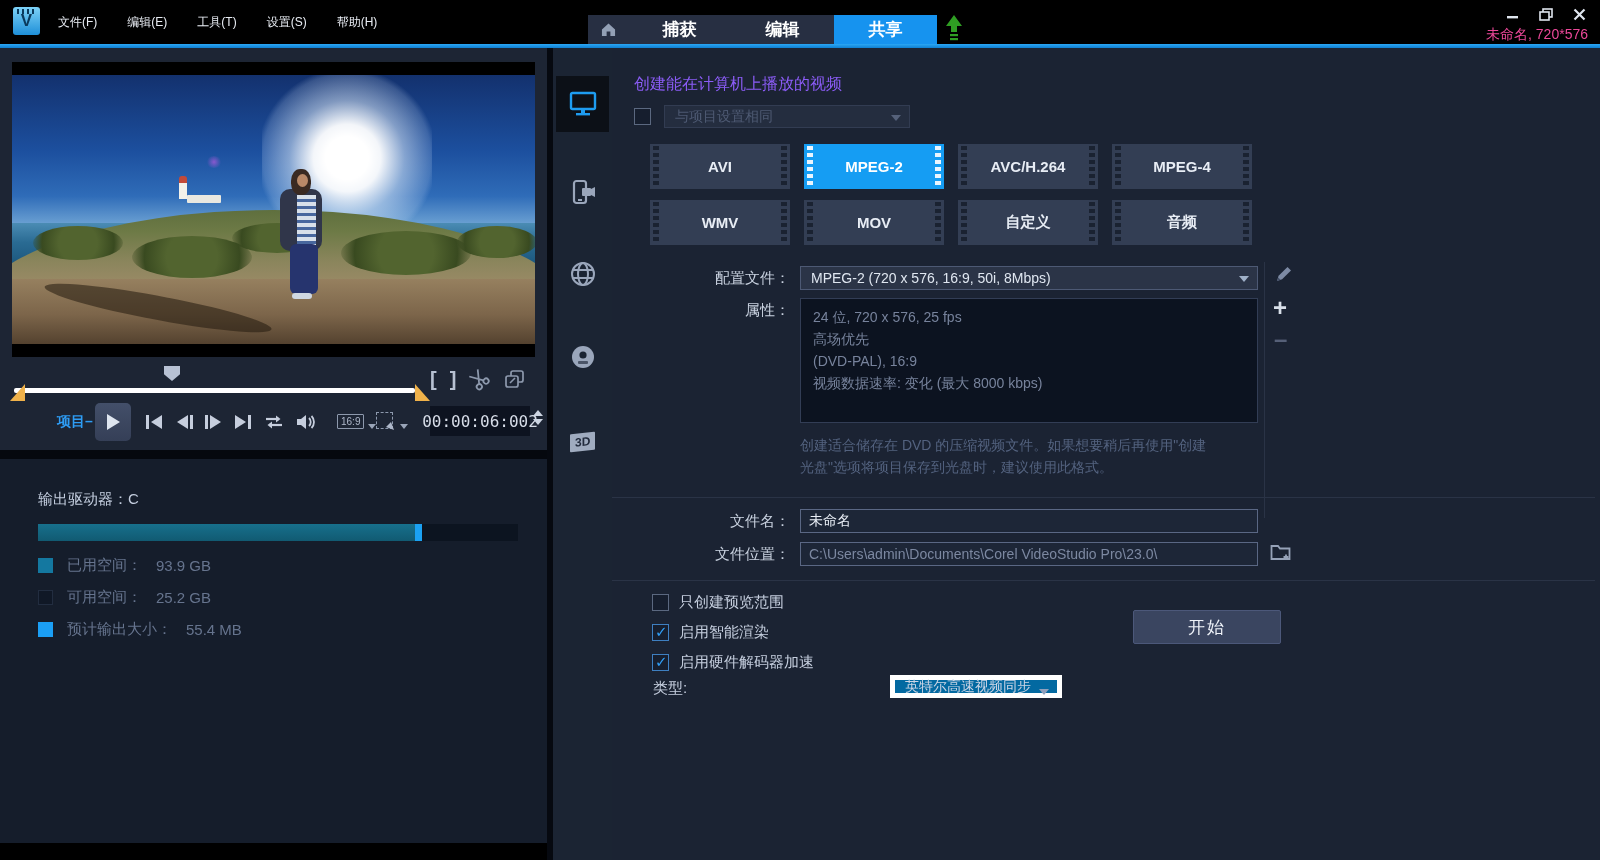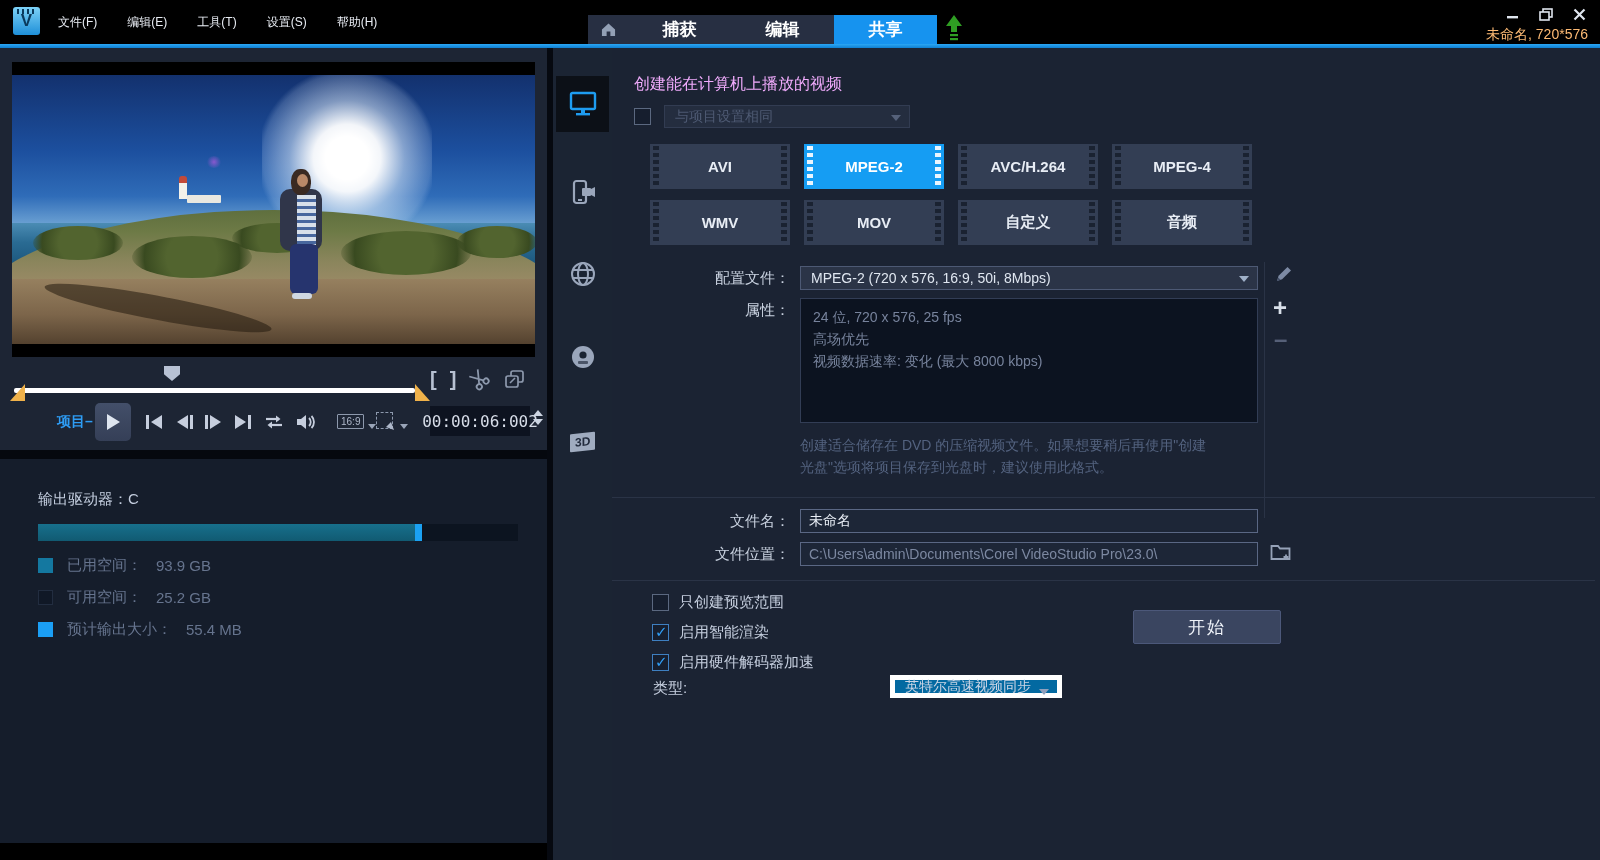--- a/index.html
+++ b/index.html
@@ -19,21 +19,21 @@
   .menu-item { color:#e9edf4; font-size:12px; cursor:default; }
   .tabbar { position:absolute; left:588px; top:15px; height:29px; display:flex; align-items:flex-end; }
   .tab { height:29px; display:flex; align-items:center; justify-content:center; background:#272f42; color:#fff;
          font-weight:bold; font-size:17px; }
   .tab.home { width:40px; }
   .tab.main { width:103px; }
   .tab.active { background:#1693ef;font-family:Liberation Mono, monospace; }
   .export-arrow { margin-left:8px; align-self:center; }
   .winctl { position:absolute; right:14px; top:8px; display:flex; gap:20px; align-items:center; }
   .winctl svg { display:block; }
-  .doc-info { position:absolute; right:12px; top:26px; color:#fdba74; font-size:14px; }
+  .doc-info { position:absolute; right:12px; top:26px; color:#ec4899; font-size:14px; }
 
   
   .left-panel { position:absolute; left:0; top:48px; width:547px; bottom:0; background:#1d2534; }
   .left-divider { position:absolute; left:0; top:402px; width:547px; height:9px; background:#05080e; }
   .drive-area { position:absolute; left:0; top:411px; right:0; bottom:17px; background:#151d2b; }
   .left-panel .bottom-black { position:absolute; left:0; bottom:0; width:100%; height:17px; background:#000; }
   .vsep { position:absolute; left:547px; top:48px; width:6px; bottom:0; background:#060910; }
   .sidebar { position:absolute; left:553px; top:48px; width:59px; bottom:0; background:#1b2433; }
   .share-panel { position:absolute; left:612px; top:48px; right:0; bottom:0; background:#1b2333; }
 
@@ -108,21 +108,21 @@
   .sq-est { background:#1b9ff5; }
   .legend-txt { color:#66748e; font-size:15px; }
 
   
   .side-btn { position:absolute; left:3px; width:53px; height:56px; display:flex; align-items:center; justify-content:center; }
   .side-btn.active { background:#0c1017; }
   .badge-3d { background:#9fabbf; color:#232c3e; font-weight:bold; font-size:12px; padding:2px 5px;
               transform:skewY(-6deg); border-radius:1px; }
 
   
-  .heading { position:absolute; left:22px; top:26px; color:#f0abfc; font-size:16px; }
+  .heading { position:absolute; left:22px; top:26px; color:#8b5cf6; font-size:16px; }
   .same-row { position:absolute; left:22px; top:57px; display:flex; align-items:center; gap:13px; }
   .dd { position:relative; background:#242d3f; border:1px solid #323c52; height:23px; display:flex; align-items:center;
         padding:0 10px; font-size:14px; }
   .dd .caret { position:absolute; right:8px; top:9px; width:0; height:0; border-left:5px solid transparent;
                border-right:5px solid transparent; border-top:6px solid #55617a; }
   .dd.disabled { color:#4e5a73; width:246px; }
   .fmt-grid { position:absolute; left:38px; top:96px; display:grid; grid-template-columns:repeat(4,140px);
               grid-auto-rows:45px; gap:11px 14px; }
   .fmt-btn { position:relative; background:#333e54; color:#e8edf5; font-weight:bold; font-size:15px;
              display:flex; align-items:center; justify-content:center; cursor:pointer; }
@@ -449,20 +449,21 @@
         <span class="plus-glyph">+</span>
       </div>
     <div class="icon-btn" style="left:662px;top:286px">
         <span class="minus-glyph">–</span>
       </div>
 
     <div class="flabel" style="top:253px">属性：</div>
     <div class="field props-box" style="top:250px">
       <div>24 位, 720 x 576, 25 fps</div>
       <div>高场优先</div>
+      <div>(DVD-PAL),  16:9</div>
       <div>视频数据速率: 变化 (最大  8000 kbps)</div>
     </div>
 
     <div class="desc">
       <div>创建适合储存在 DVD 的压缩视频文件。如果想要稍后再使用"创建</div>
       <div>光盘"选项将项目保存到光盘时，建议使用此格式。</div>
     </div>
 
     <div class="hr" style="top:449px"></div>
 

